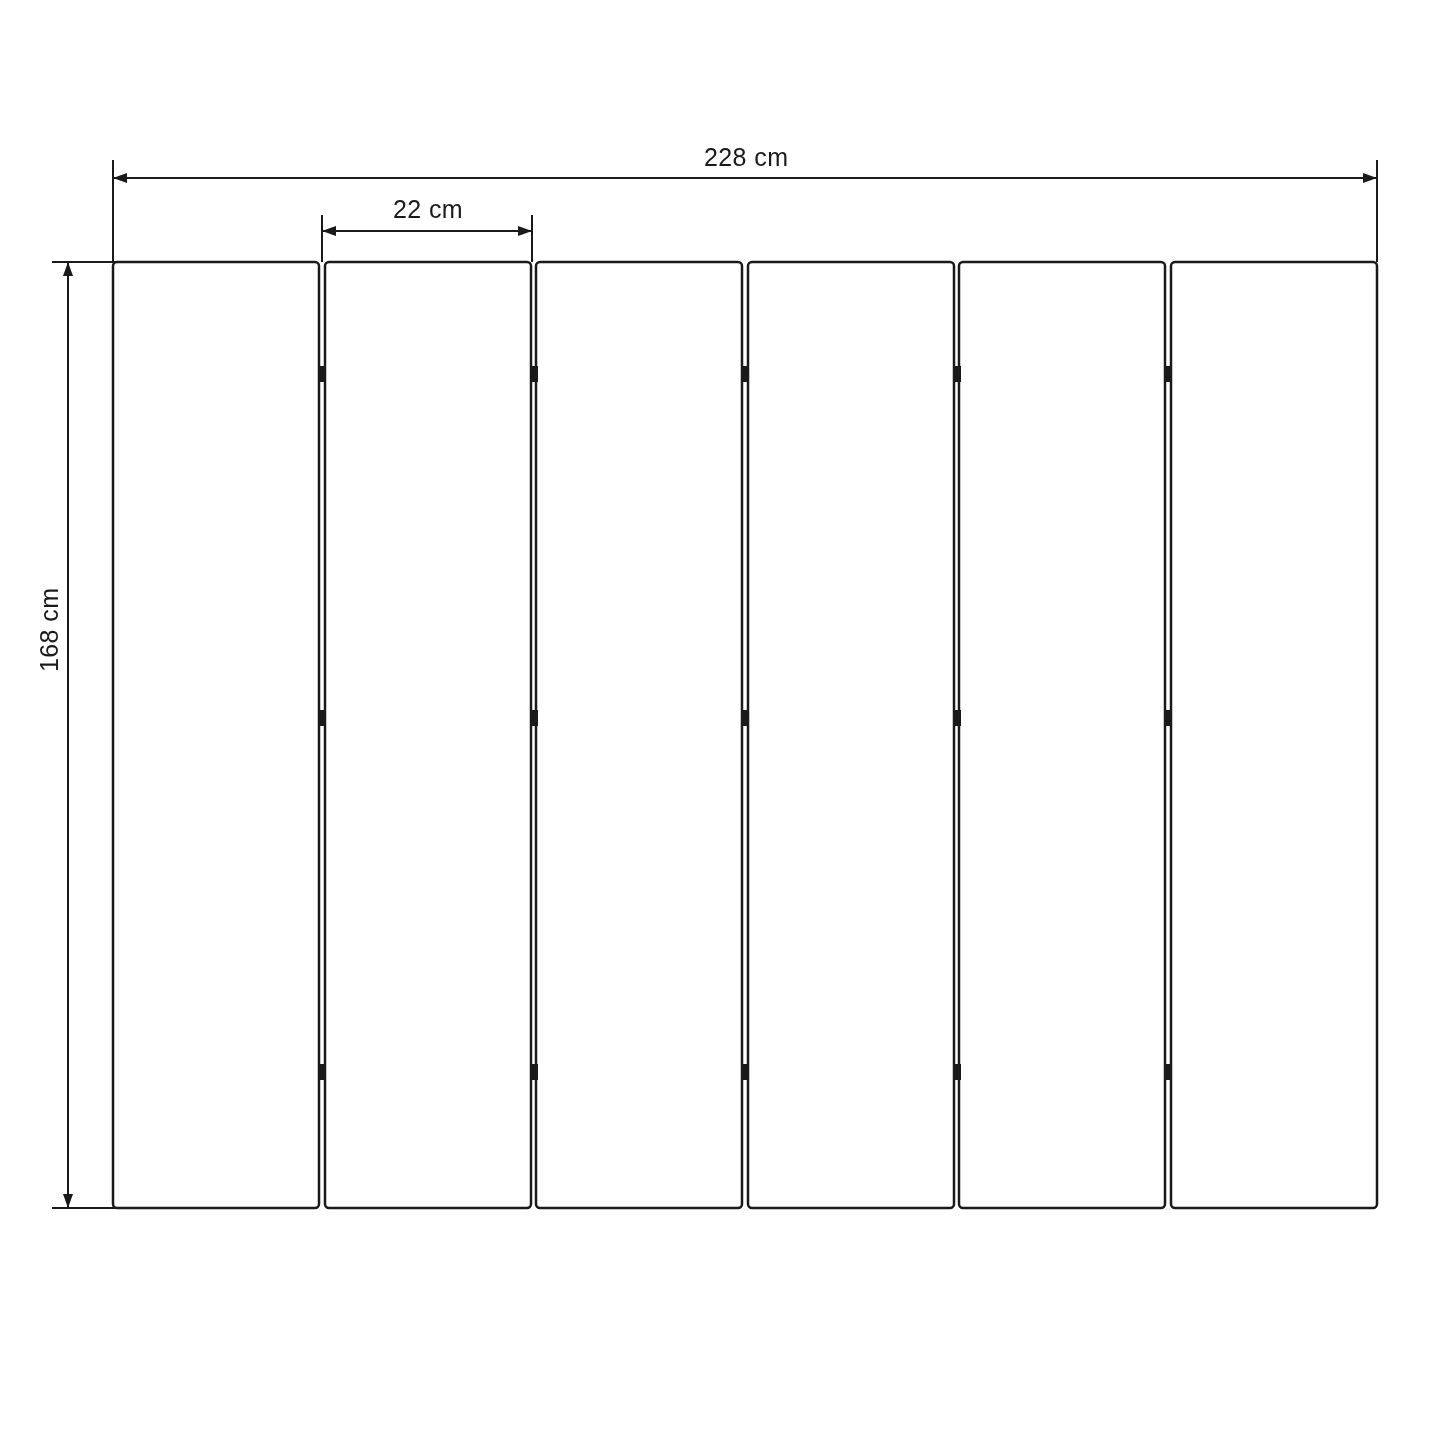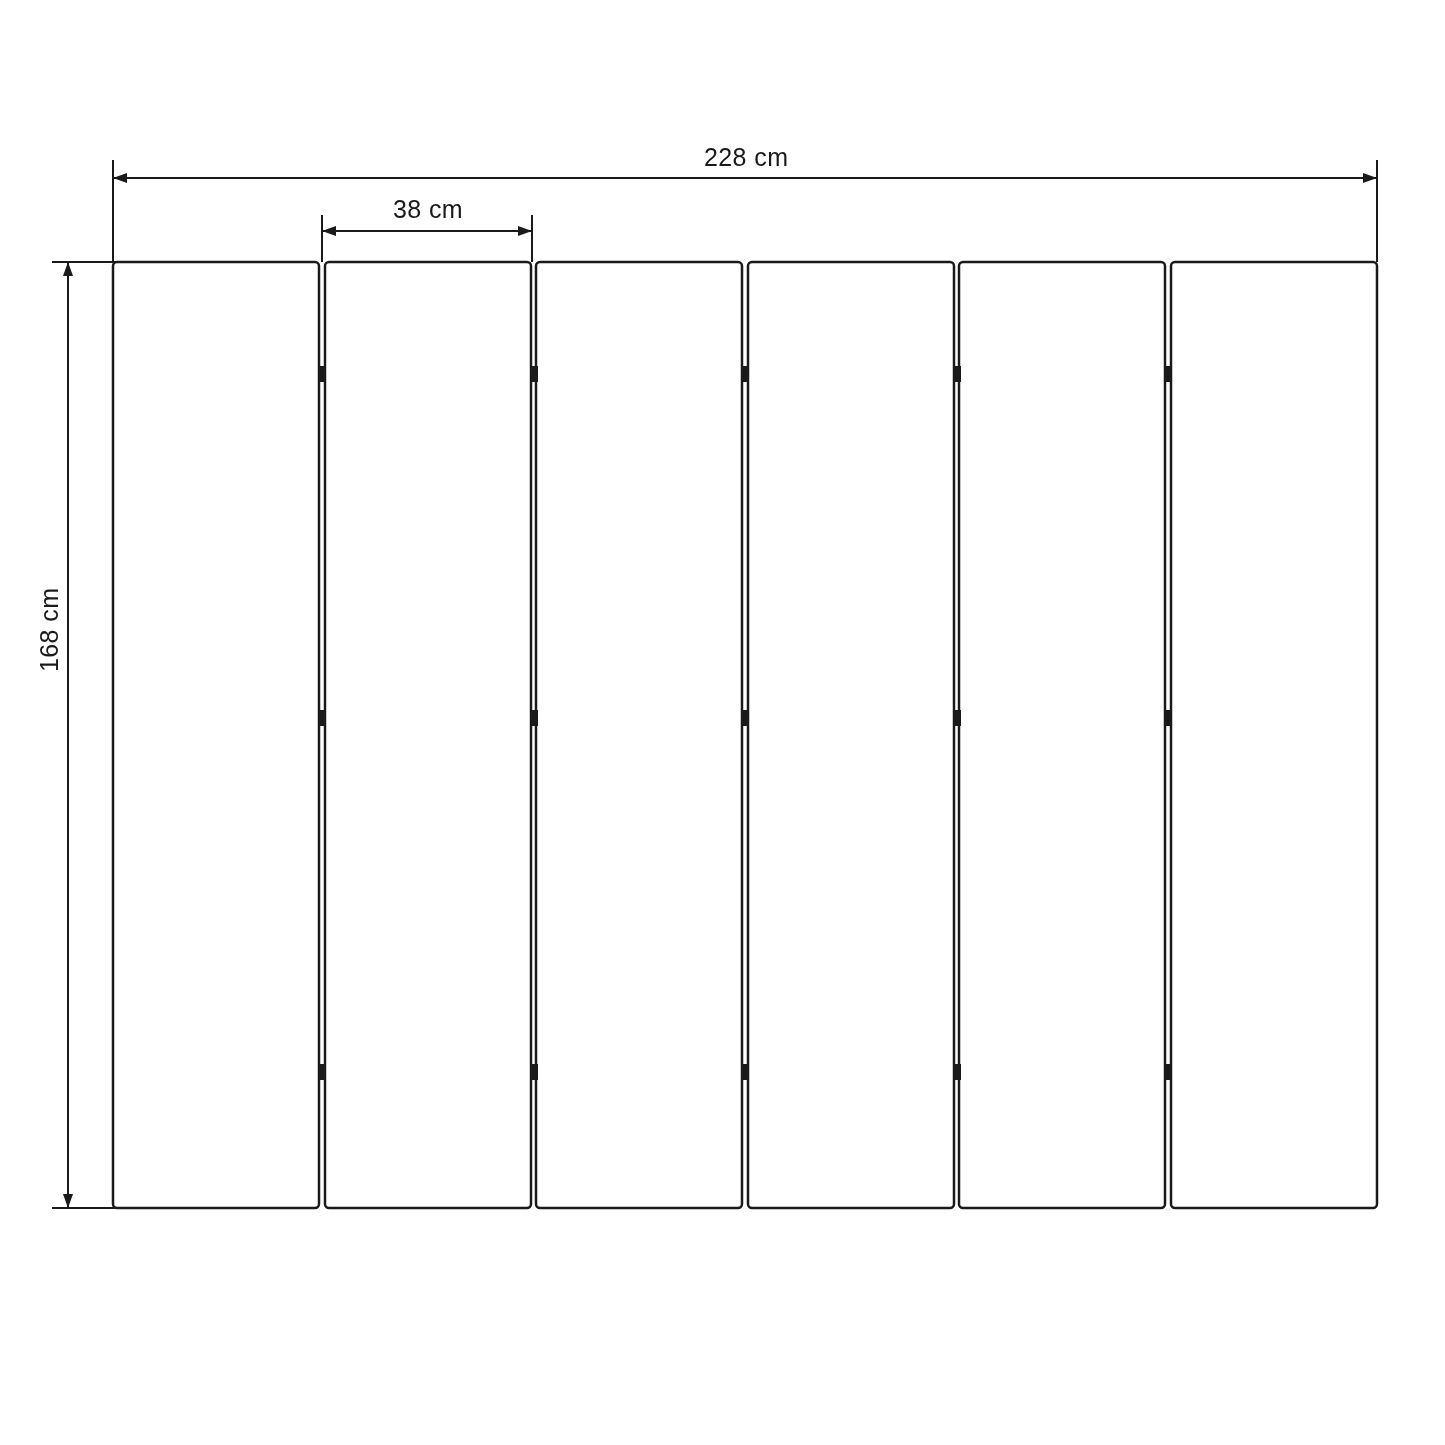--- a/index.html
+++ b/index.html
@@ -106,17 +106,17 @@
       <rect x="954" y="1064" width="7" height="16"></rect>
 
       <rect x="1165" y="366" width="7" height="16"></rect>
       <rect x="1165" y="710" width="7" height="16"></rect>
       <rect x="1165" y="1064" width="7" height="16"></rect>
     </g>
   </svg>
 
   <div class="dim-label" id="label-width">228 cm</div>
 
-  <div class="dim-label" id="label-panel">38 cm</div>
+  <div class="dim-label" id="label-panel">22 cm</div>
 
   <div class="dim-label" id="label-height">168 cm</div>
 
 </div>
 
 </body></html>

